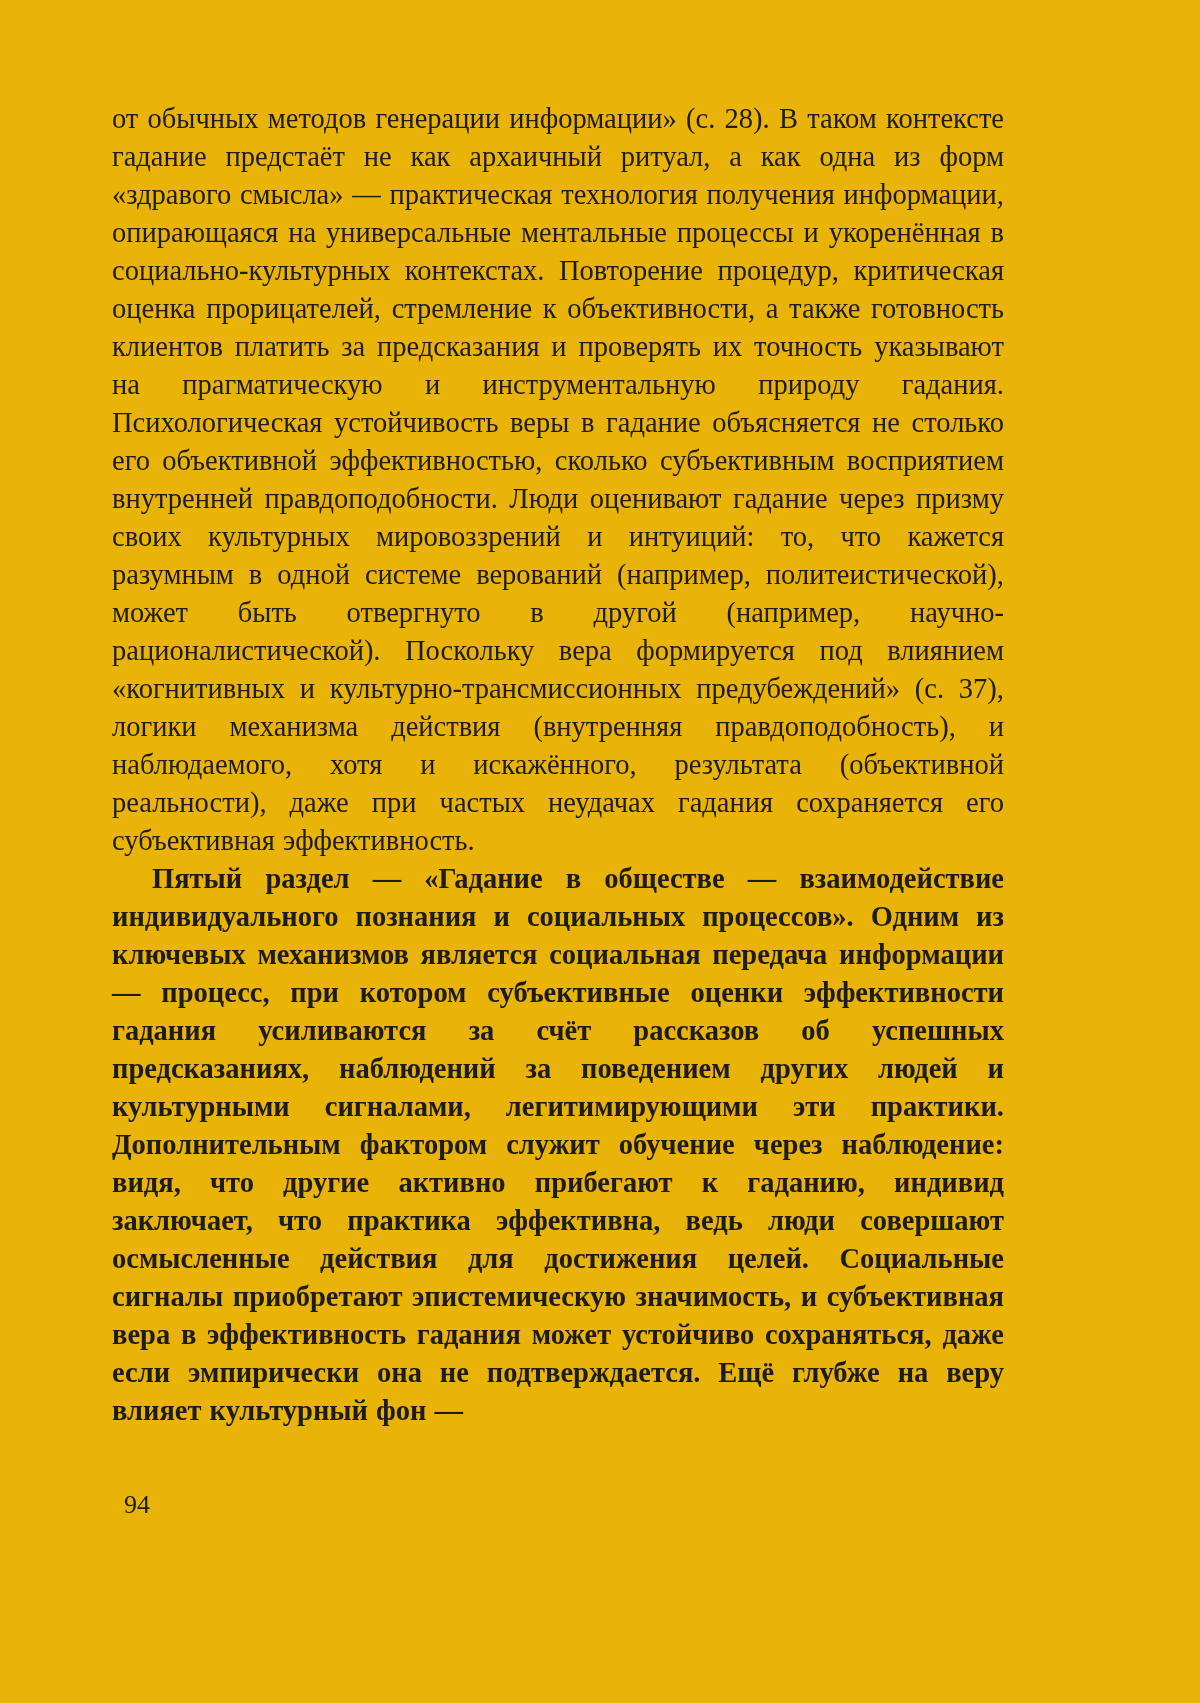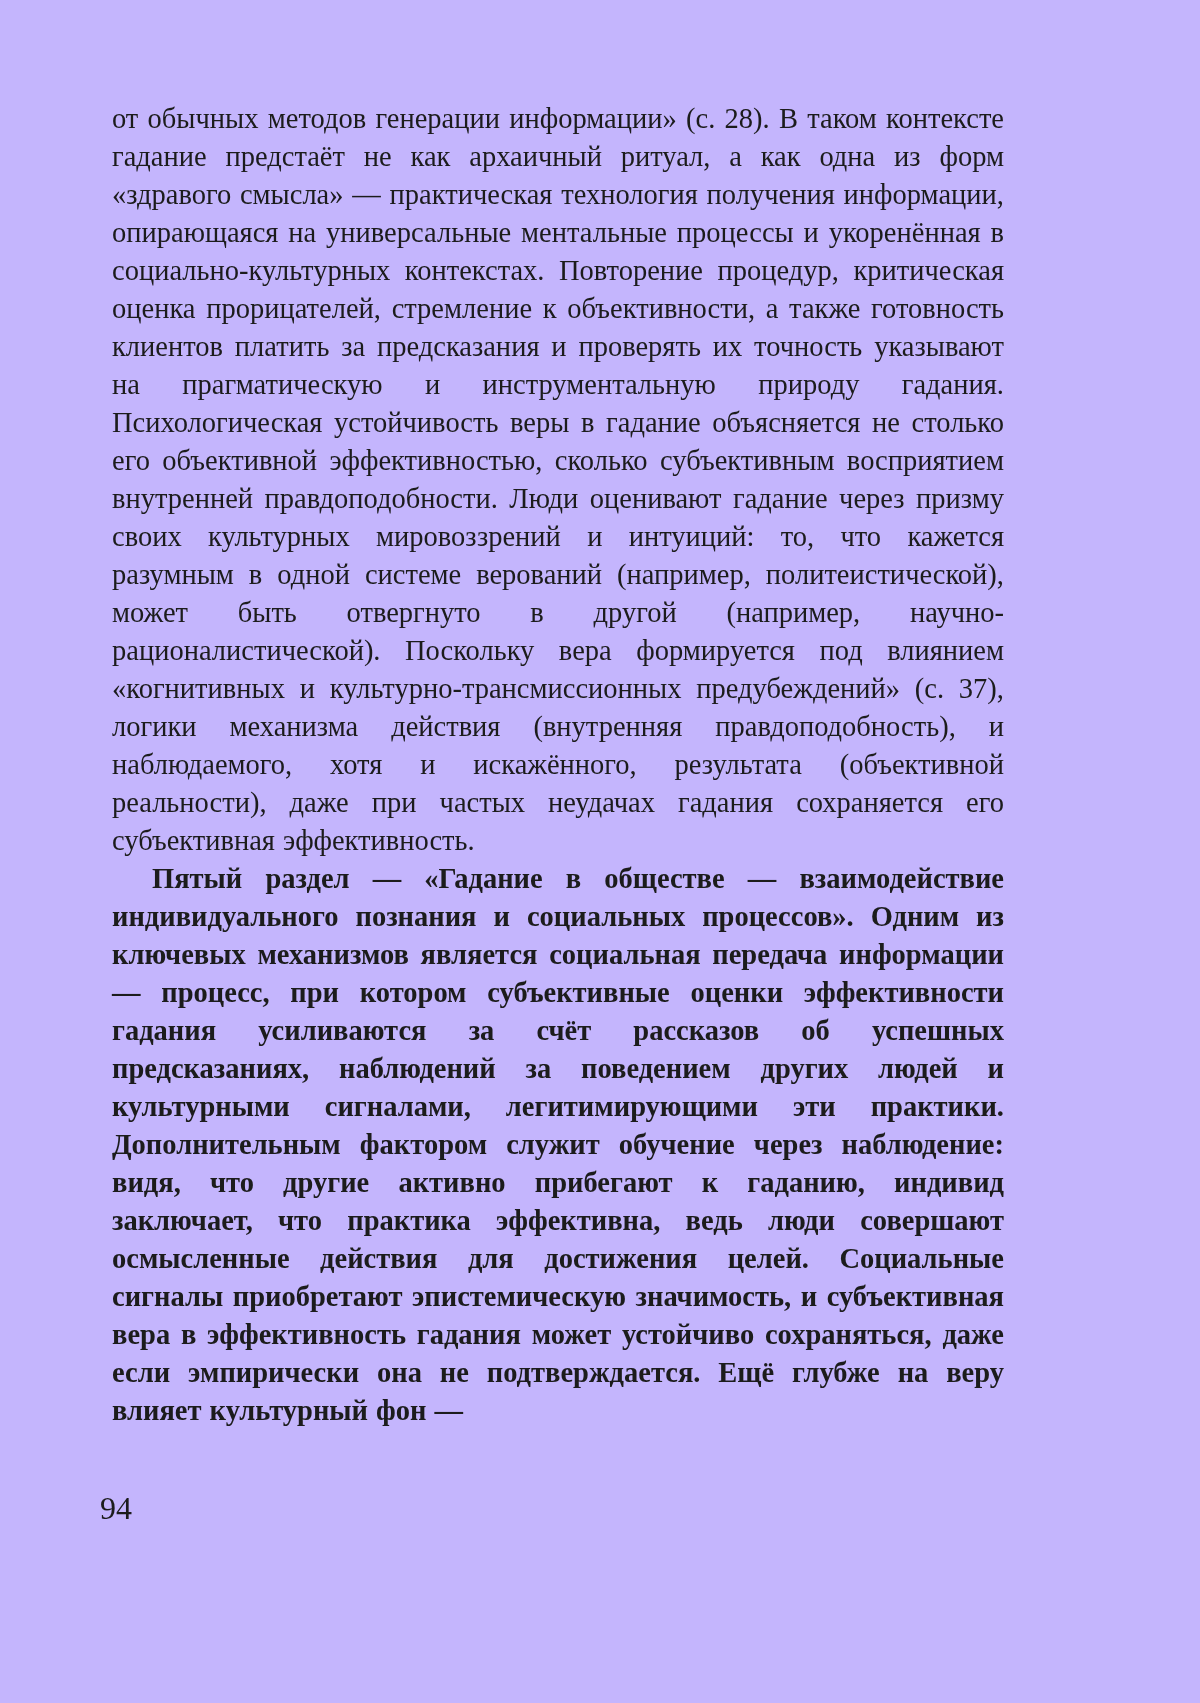--- a/index.html
+++ b/index.html
@@ -11,21 +11,21 @@
     width: 1200px;
     height: 1703px;
     position: relative;
     font-family: "Liberation Serif", "DejaVu Serif", serif;
     color: #1c1c1c;
     overflow: hidden;
   }
   .book-page {
     position: absolute;
     inset: 0;
-    background: #c4b5fd;
+    background: #eab308;
   }
   .text-block {
     position: absolute;
     top: 100px;
     left: 112px;
     width: 892px;
     text-align: justify;
     font-size: 28.5px;
     line-height: 38px;
     word-spacing: 1px;
@@ -33,23 +33,23 @@
   .para {
     margin: 0;
     text-align: justify;
   }
   .para.indented {
     text-indent: 40px;
     font-weight: bold;
   }
   .page-footer {
     position: absolute;
-    left: 100px;
+    left: 124px;
     top: 1492px;
-    font-size: 32px;
+    font-size: 26px;
     line-height: 1;
   }
 </style>
 </head>
 <body>
 
 <div class="book-page">
 
   <main class="text-block">
     <p class="para">от обычных методов генерации информации» (с. 28). В таком контексте гадание предстаёт не как архаичный ритуал, а как одна из форм «здравого смысла» — практическая технология получения информации, опирающаяся на универсальные ментальные процессы и укоренённая в социально-культурных контекстах. Повторение процедур, критическая оценка прорицателей, стремление к объективности, а также готовность клиентов платить за предсказания и проверять их точность указывают на прагматическую и инструментальную природу гадания. Психологическая устойчивость веры в гадание объясняется не столько его объективной эффективностью, сколько субъективным восприятием внутренней правдоподобности. Люди оценивают гадание через призму своих культурных мировоззрений и интуиций: то, что кажется разумным в одной системе верований (например, политеистической), может быть отвергнуто в другой (например, научно-рационалистической). Поскольку вера формируется под влиянием «когнитивных и культурно-трансмиссионных предубеждений» (с. 37), логики механизма действия (внутренняя правдоподобность), и наблюдаемого, хотя и искажённого, результата (объективной реальности), даже при частых неудачах гадания сохраняется его субъективная эффективность.</p>

